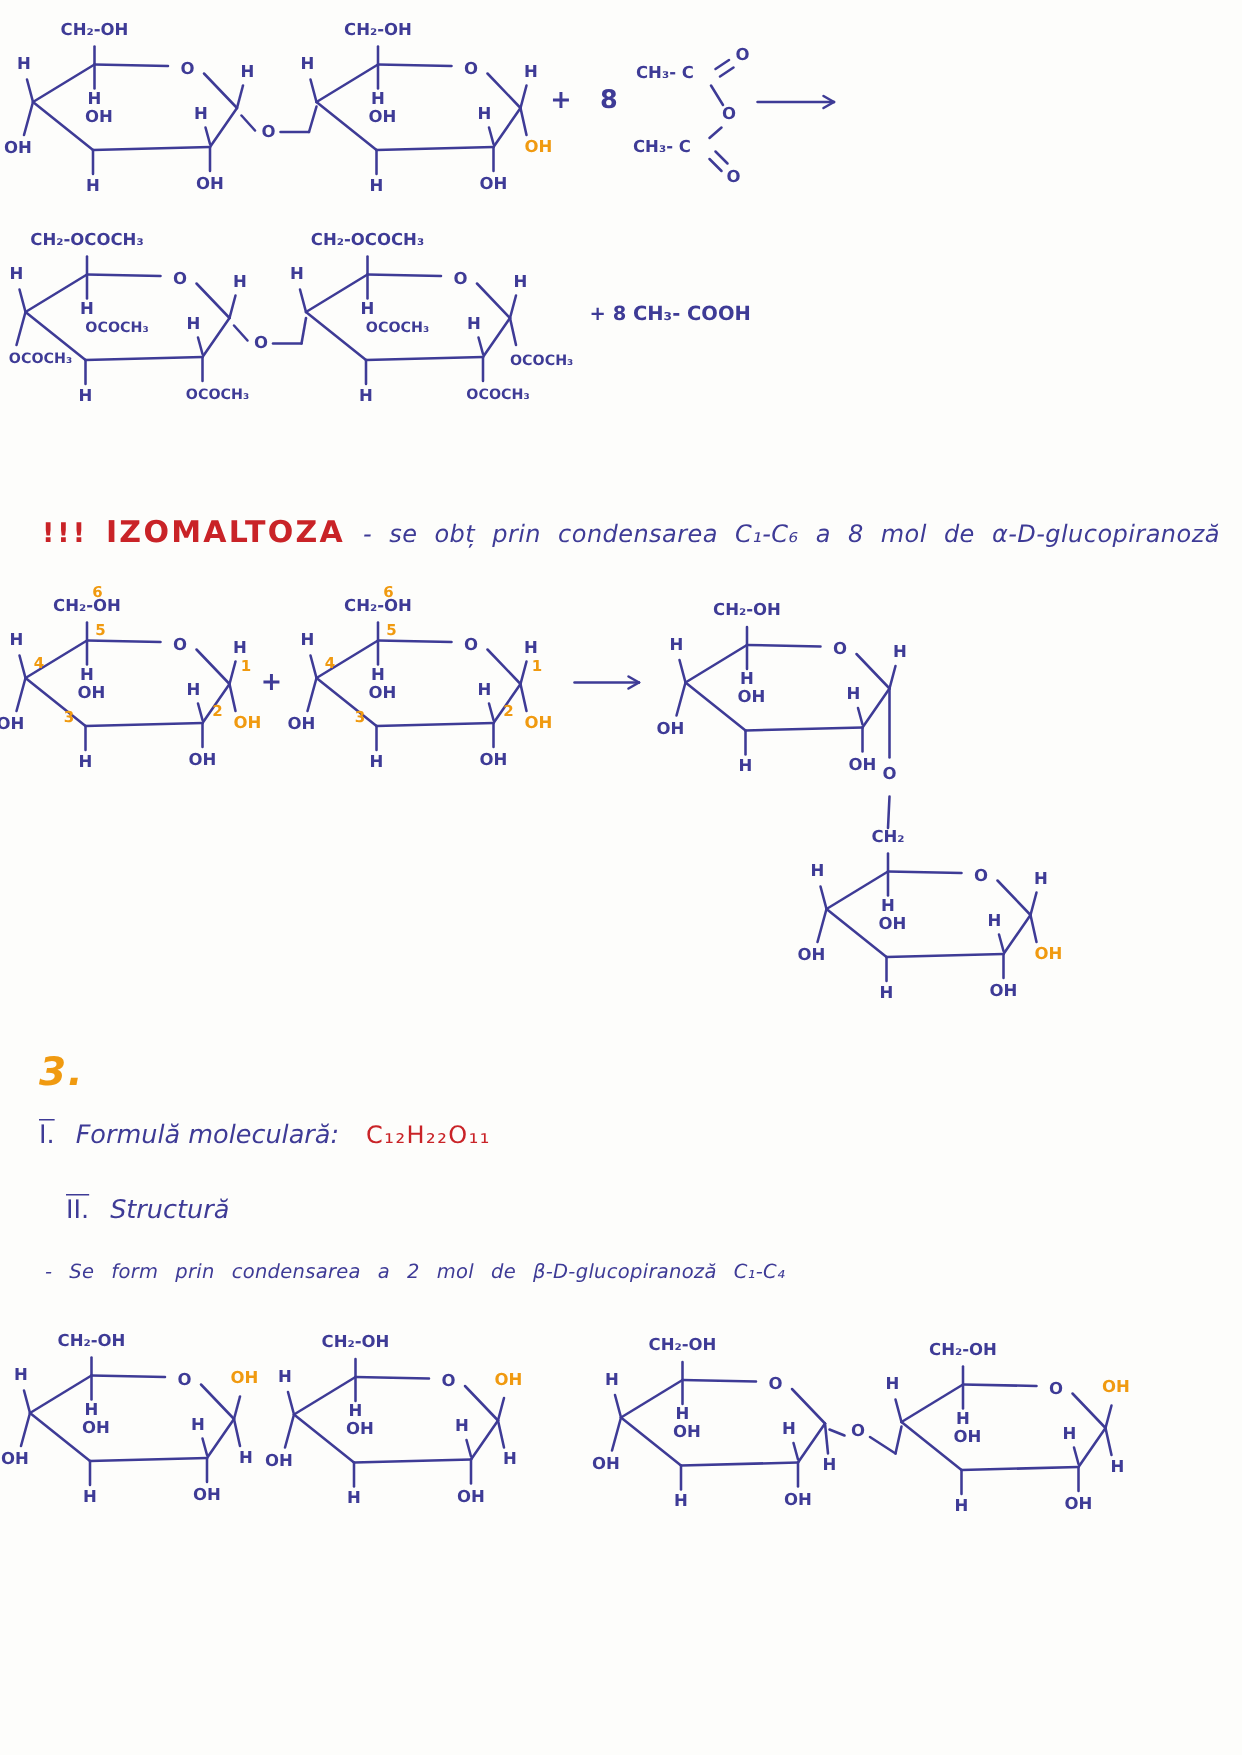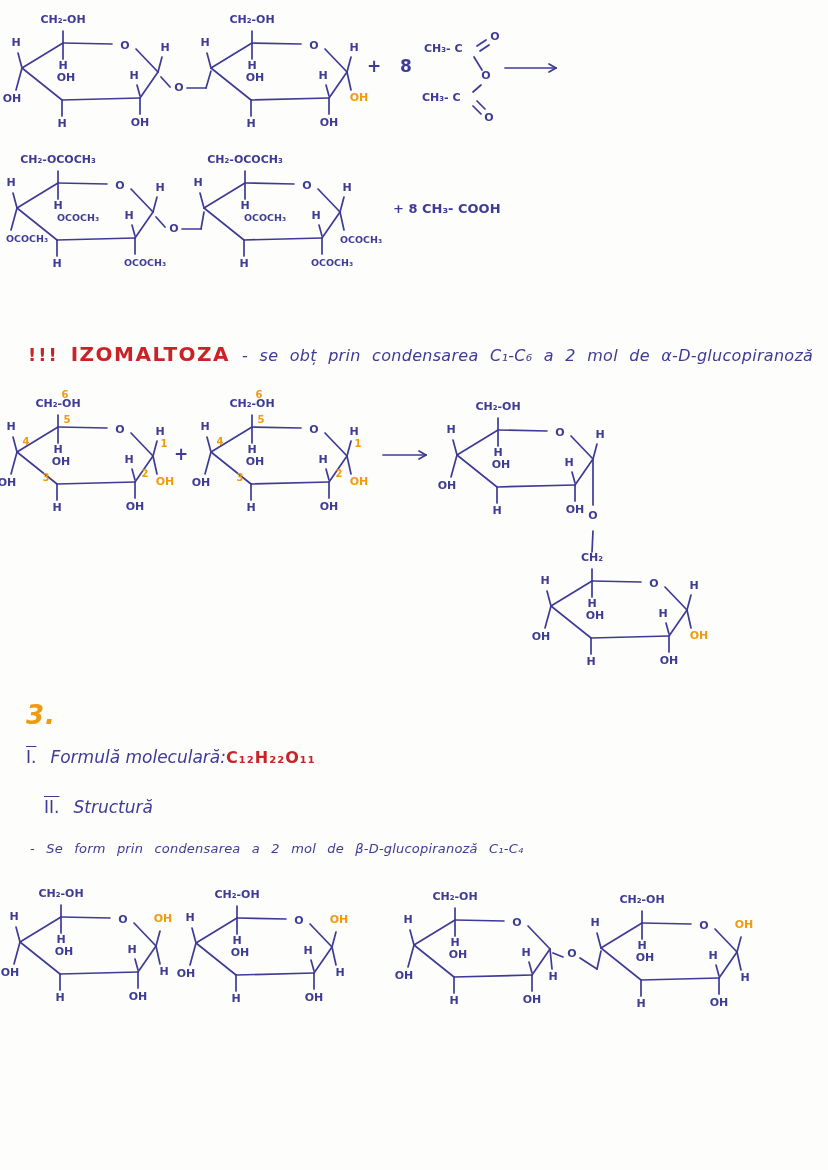--- a/index.html
+++ b/index.html
@@ -17,21 +17,21 @@
   .iso{top:342px;left:28px;gap:12px;font-size:16px;font-style:italic;color:var(--ink)}
   .marks{font-style:normal;font-weight:700;font-size:18px;color:var(--red);letter-spacing:2px}
   .iso-title{font-style:normal;font-weight:700;font-size:20px;color:var(--red);letter-spacing:1.5px}
   .iso-rest{word-spacing:6px;letter-spacing:.3px}
   .heading{top:700px;left:26px;gap:10px;color:var(--orange);font-size:26px;font-style:italic;
            font-weight:600;letter-spacing:1px}
   .item{color:var(--ink);font-size:17px;font-style:italic}
   .item1{top:747px;left:26px}
   .item2{top:797px;left:44px}
   .rnum{text-decoration:overline;font-style:normal;margin-right:14px}
-  .formula{color:var(--red);font-style:normal;font-weight:700;font-size:16px;margin-left:0;letter-spacing:1px}
+  .formula{color:var(--red);font-style:normal;font-weight:400;font-size:16px;margin-left:18px;letter-spacing:1px}
   .bullet{top:841px;left:30px;color:var(--ink);font-size:13px;font-style:italic;word-spacing:7px;letter-spacing:.2px}
 </style>
 </head>
 <body>
 
 <div id="page" style="background: rgb(253, 253, 251);">
   <svg id="mol-canvas" width="828" height="1170" viewBox="0 0 828 1170">
       <g>
         <line x1="22" y1="68" x2="63" y2="43"></line>
         <line x1="63" y1="43" x2="112" y2="44"></line>
@@ -406,21 +406,21 @@
         <text x="181" y="460" class="big" text-anchor="middle">+</text>
         <line x1="383" y1="455" x2="426" y2="455"></line>
         <line x1="419" y1="451" x2="426" y2="455"></line>
         <line x1="419" y1="459" x2="426" y2="455"></line>
       </g>
     </svg>
 
   <div class="tline iso">
     <span class="marks">!!!</span>
     <span class="iso-title">IZOMALTOZA</span>
-    <span class="iso-rest">- se obț prin condensarea  C₁-C₆  a 2 mol de  α-D-glucopiranoză</span>
+    <span class="iso-rest">- se obț prin condensarea  C₁-C₆  a 8 mol de  α-D-glucopiranoză</span>
   </div>
 
   <div class="tline heading">
     <span>3.</span>
   </div>
 
   <div class="tline item item1">
     <span class="rnum">I.</span>
     <span>Formulă moleculară:</span>
     <span class="formula">C₁₂H₂₂O₁₁</span>

